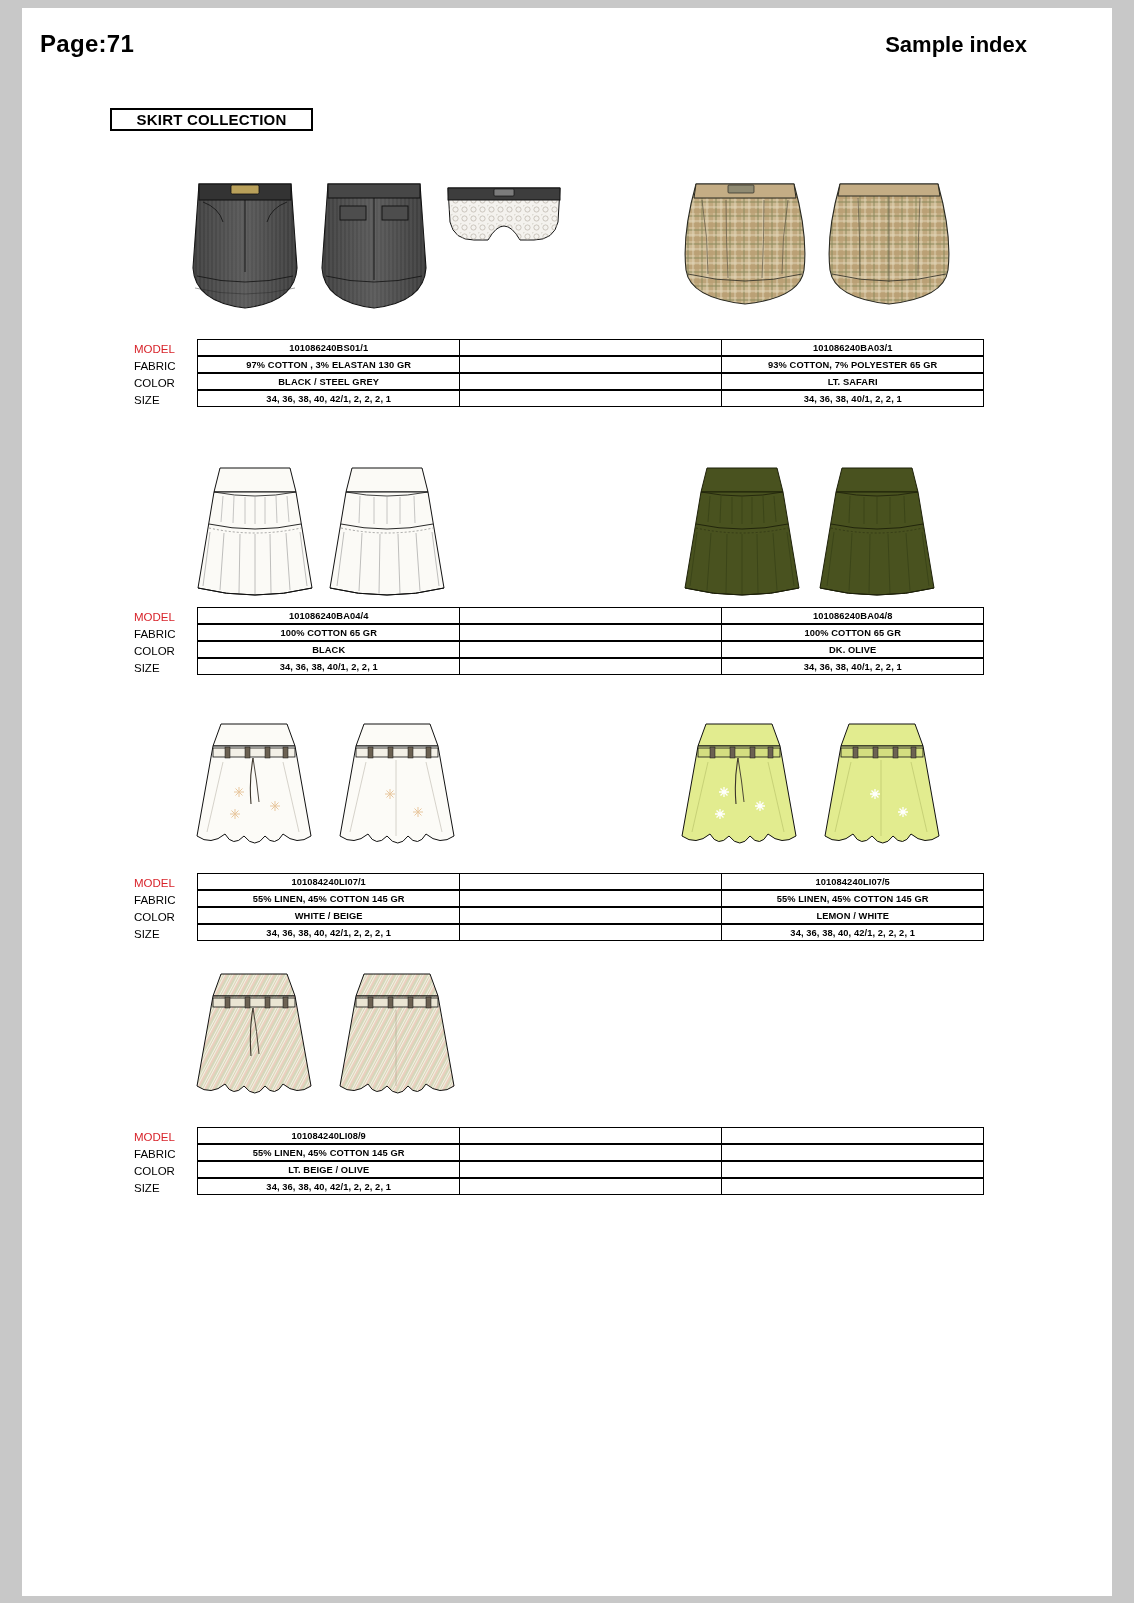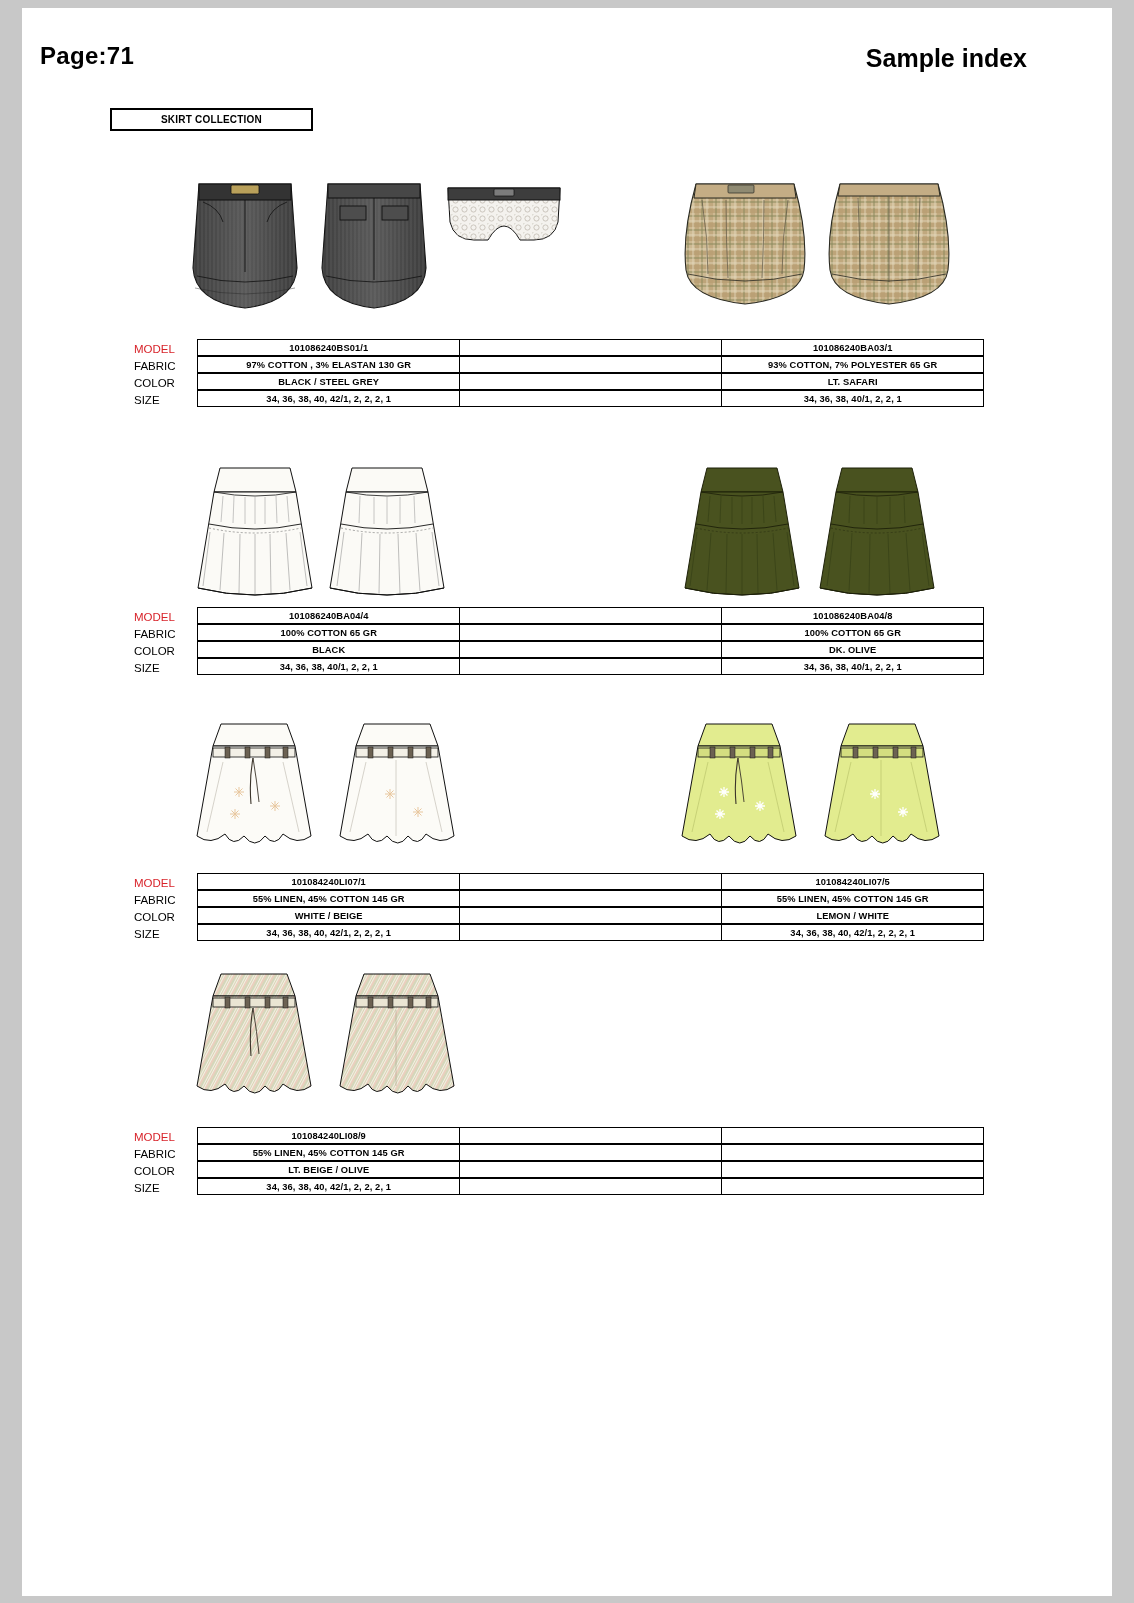--- a/index.html
+++ b/index.html
@@ -17,50 +17,49 @@
     width: 1090px;
     height: 1588px;
     background: #ffffff;
   }
   .page-header {
     position: absolute;
     top: 22px;
     left: 0;
     width: 100%;
     height: 36px;
-    margin-top: 12px;
   }
   .page-num {
     position: absolute;
     left: 18px;
     top: 0;
     font-size: 24px;
     font-weight: bold;
     color: #000;
     letter-spacing: 0.3px;
   }
   .sample-index {
     position: absolute;
     right: 85px;
     top: 2px;
-    font-size: 25px;
+    font-size: 22px;
     font-weight: bold;
     color: #000;
   }
   .collection-title {
     position: absolute;
     left: 88px;
     top: 100px;
     width: 203px;
     height: 23px;
     border: 2px solid #000;
     display: flex;
     align-items: center;
     justify-content: center;
-    font-size: 10px;
+    font-size: 15px;
     font-weight: bold;
     letter-spacing: 0.2px;
   }
 
   
   .spec-table {
     position: absolute;
     display: grid;
     grid-template-columns: 66px 262px 262px 262px;
     font-size: 9.5px;

